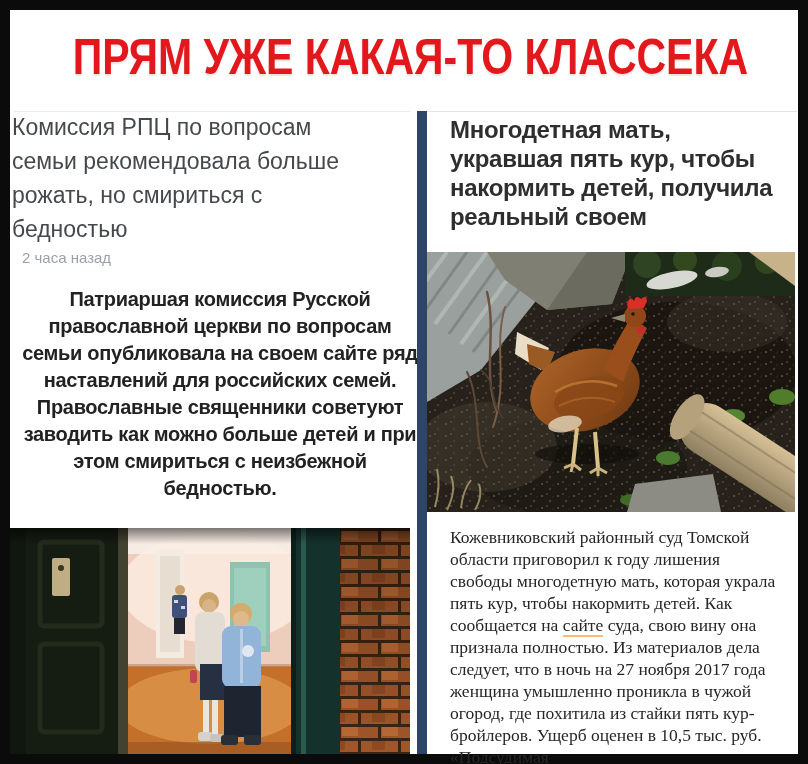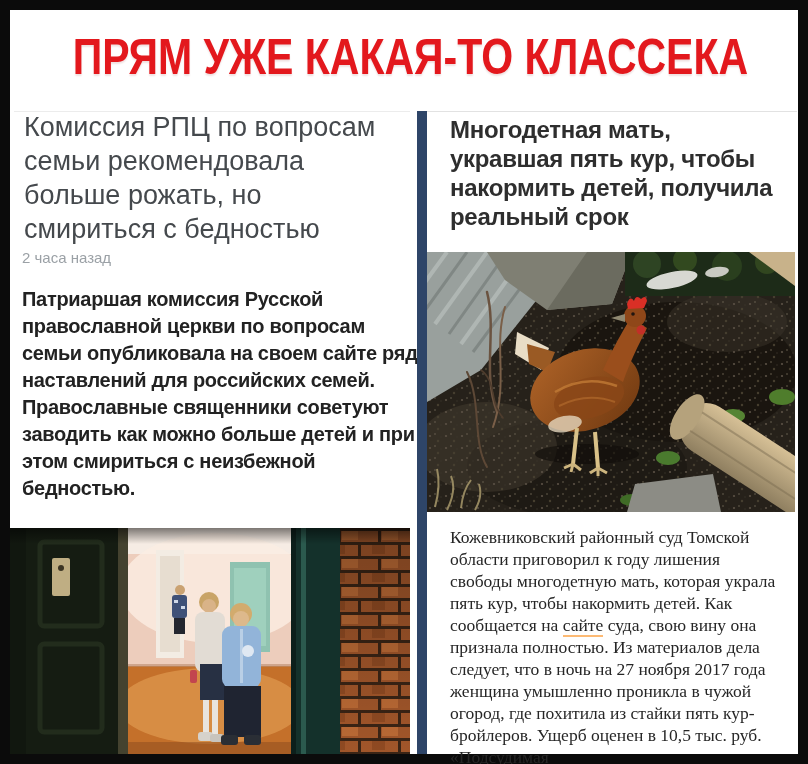--- a/index.html
+++ b/index.html
@@ -11,27 +11,27 @@
   .inner-bg{position:absolute;left:10px;top:10px;width:788px;height:744px;background:#ffffff;}
   .meme-title{
     position:absolute;left:0;top:30px;width:808px;text-align:center;
     font-size:50px;line-height:55px;font-weight:700;color:#e3181d;
     transform:scaleX(0.82);letter-spacing:0px;white-space:nowrap;
     text-shadow:0 2px 2px rgba(120,0,0,0.12);
   }
   
   .left-card-edge{position:absolute;left:14px;top:111px;width:396px;height:1px;background:#ececec;}
   .left-headline{
-    position:absolute;left:24px;top:110px;width:366px;
-    font-size:27px;line-height:34px;font-weight:400;color:#45494d;
+    position:absolute;left:12px;top:110px;width:366px;
+    font-size:23px;line-height:34px;font-weight:400;color:#45494d;
   }
   .left-timestamp{position:absolute;left:22px;top:249px;font-size:15px;color:#9ba1a6;text-align:center;}
   .left-body{
     position:absolute;left:22px;top:286px;width:396px;margin:0;
-    font-size:20px;line-height:27px;font-weight:700;color:#222222;letter-spacing:-0.3px;
+    font-size:20px;line-height:27px;font-weight:700;color:#222222;letter-spacing:-0.3px;text-align:center;
   }
   
   .right-card-topline{position:absolute;left:417px;top:111px;width:380px;height:1px;background:#e2e2e2;}
   .navy-bar{position:absolute;left:417px;top:111px;width:10px;height:643px;background:#2e4568;}
   .right-headline{
     position:absolute;left:450px;top:115px;width:332px;
     font-size:24px;line-height:29px;font-weight:700;color:#2e2e2e;letter-spacing:-0.3px;
   }
   .right-body{
     position:absolute;left:450px;top:526px;width:332px;margin:0;
@@ -133,21 +133,21 @@
     <rect x="291" y="0" width="5" height="226" fill="#2b5a4e"></rect>
     <rect x="330" y="0" width="70" height="226" fill="url(#hpBrick)"></rect>
     <rect x="330" y="0" width="70" height="226" fill="url(#hpVig)" opacity="0.5"></rect>
 
     <rect x="0" y="0" width="400" height="16" fill="url(#hpVig)"></rect>
   </svg>
 </figure>
 
 <div class="right-card-topline"></div>
 <div class="navy-bar"></div>
-<h2 class="right-headline" style="margin:0;">Многодетная мать, укравшая пять кур, чтобы накормить детей, получила реальный срок</h2>
+<h2 class="right-headline" style="margin:0;">Многодетная мать, укравшая пять кур, чтобы накормить детей, получила реальный своем</h2>
 
 <figure class="photo-right" aria-label="Рыжая курица во дворе на тёмной земле">
   <svg viewBox="0 0 368 260" preserveAspectRatio="none">
     <defs>
       <pattern id="cpSpeck" width="16" height="12" patternUnits="userSpaceOnUse">
         <circle cx="3" cy="4" r="1.1" fill="#5a5044"></circle>
         <circle cx="11" cy="9" r="1.2" fill="#453e2f"></circle>
         <circle cx="8" cy="2" r="0.8" fill="#6a6152"></circle>
         <circle cx="14" cy="5" r="0.7" fill="#3a3428"></circle>
       </pattern>

